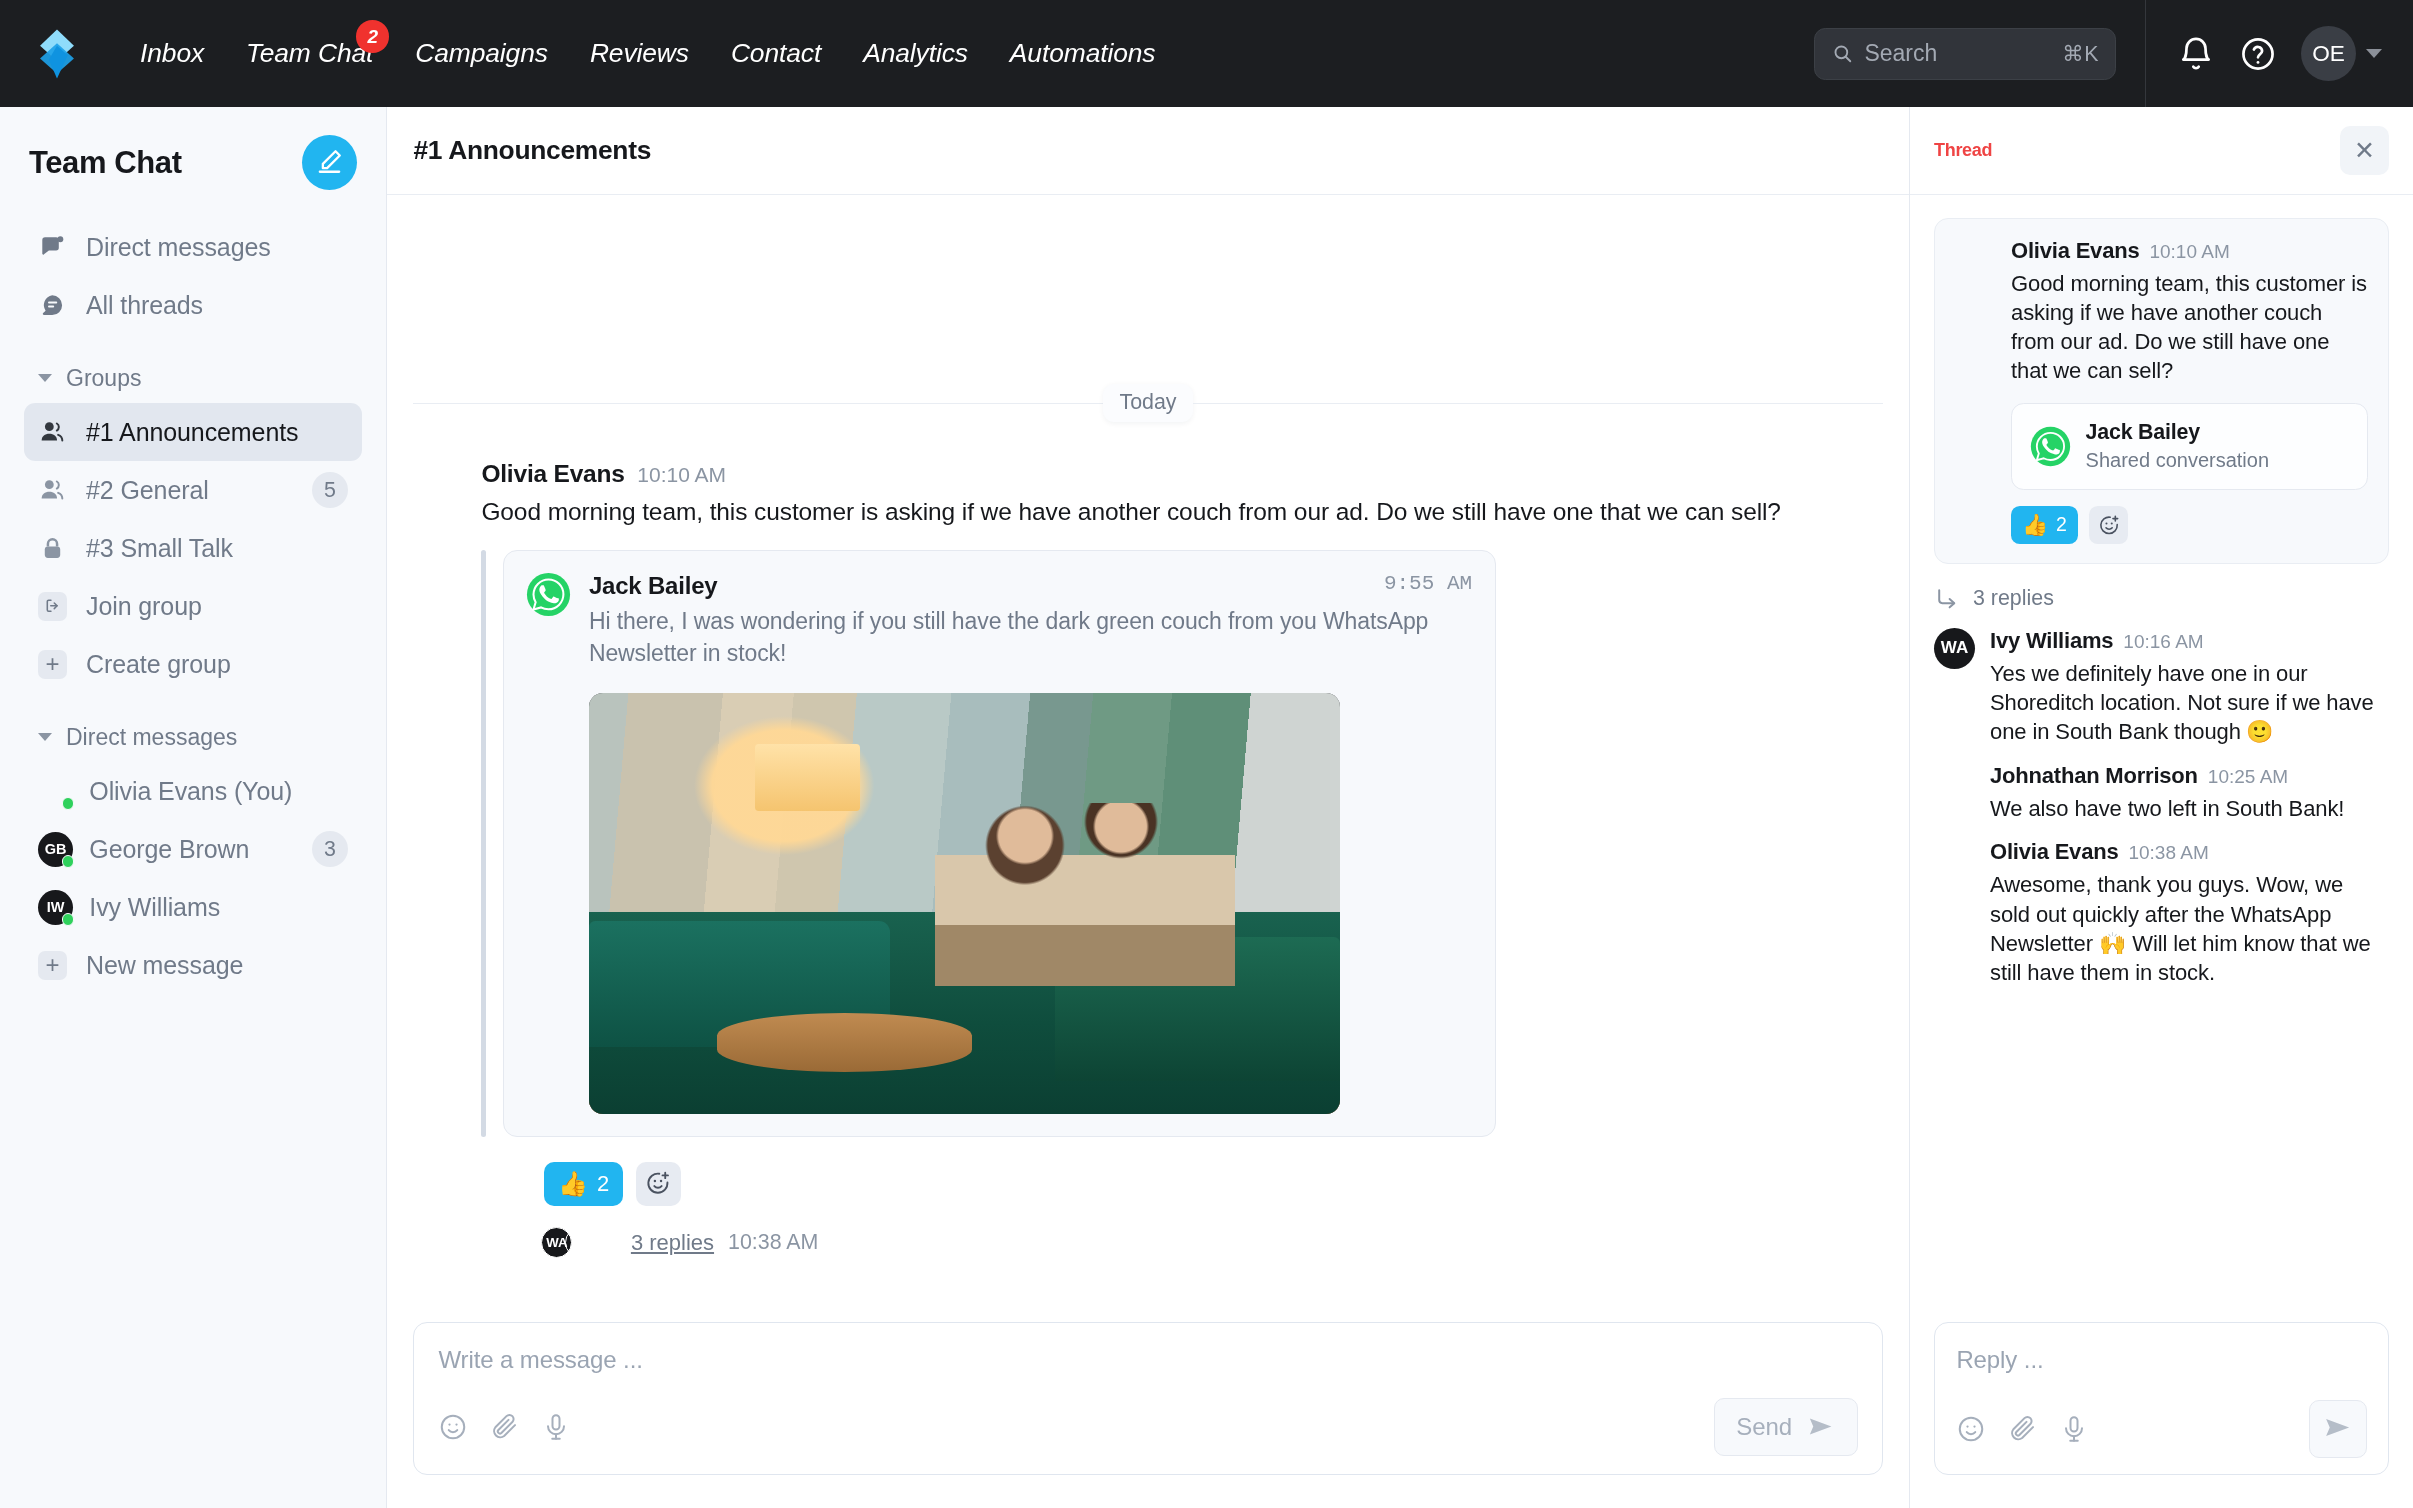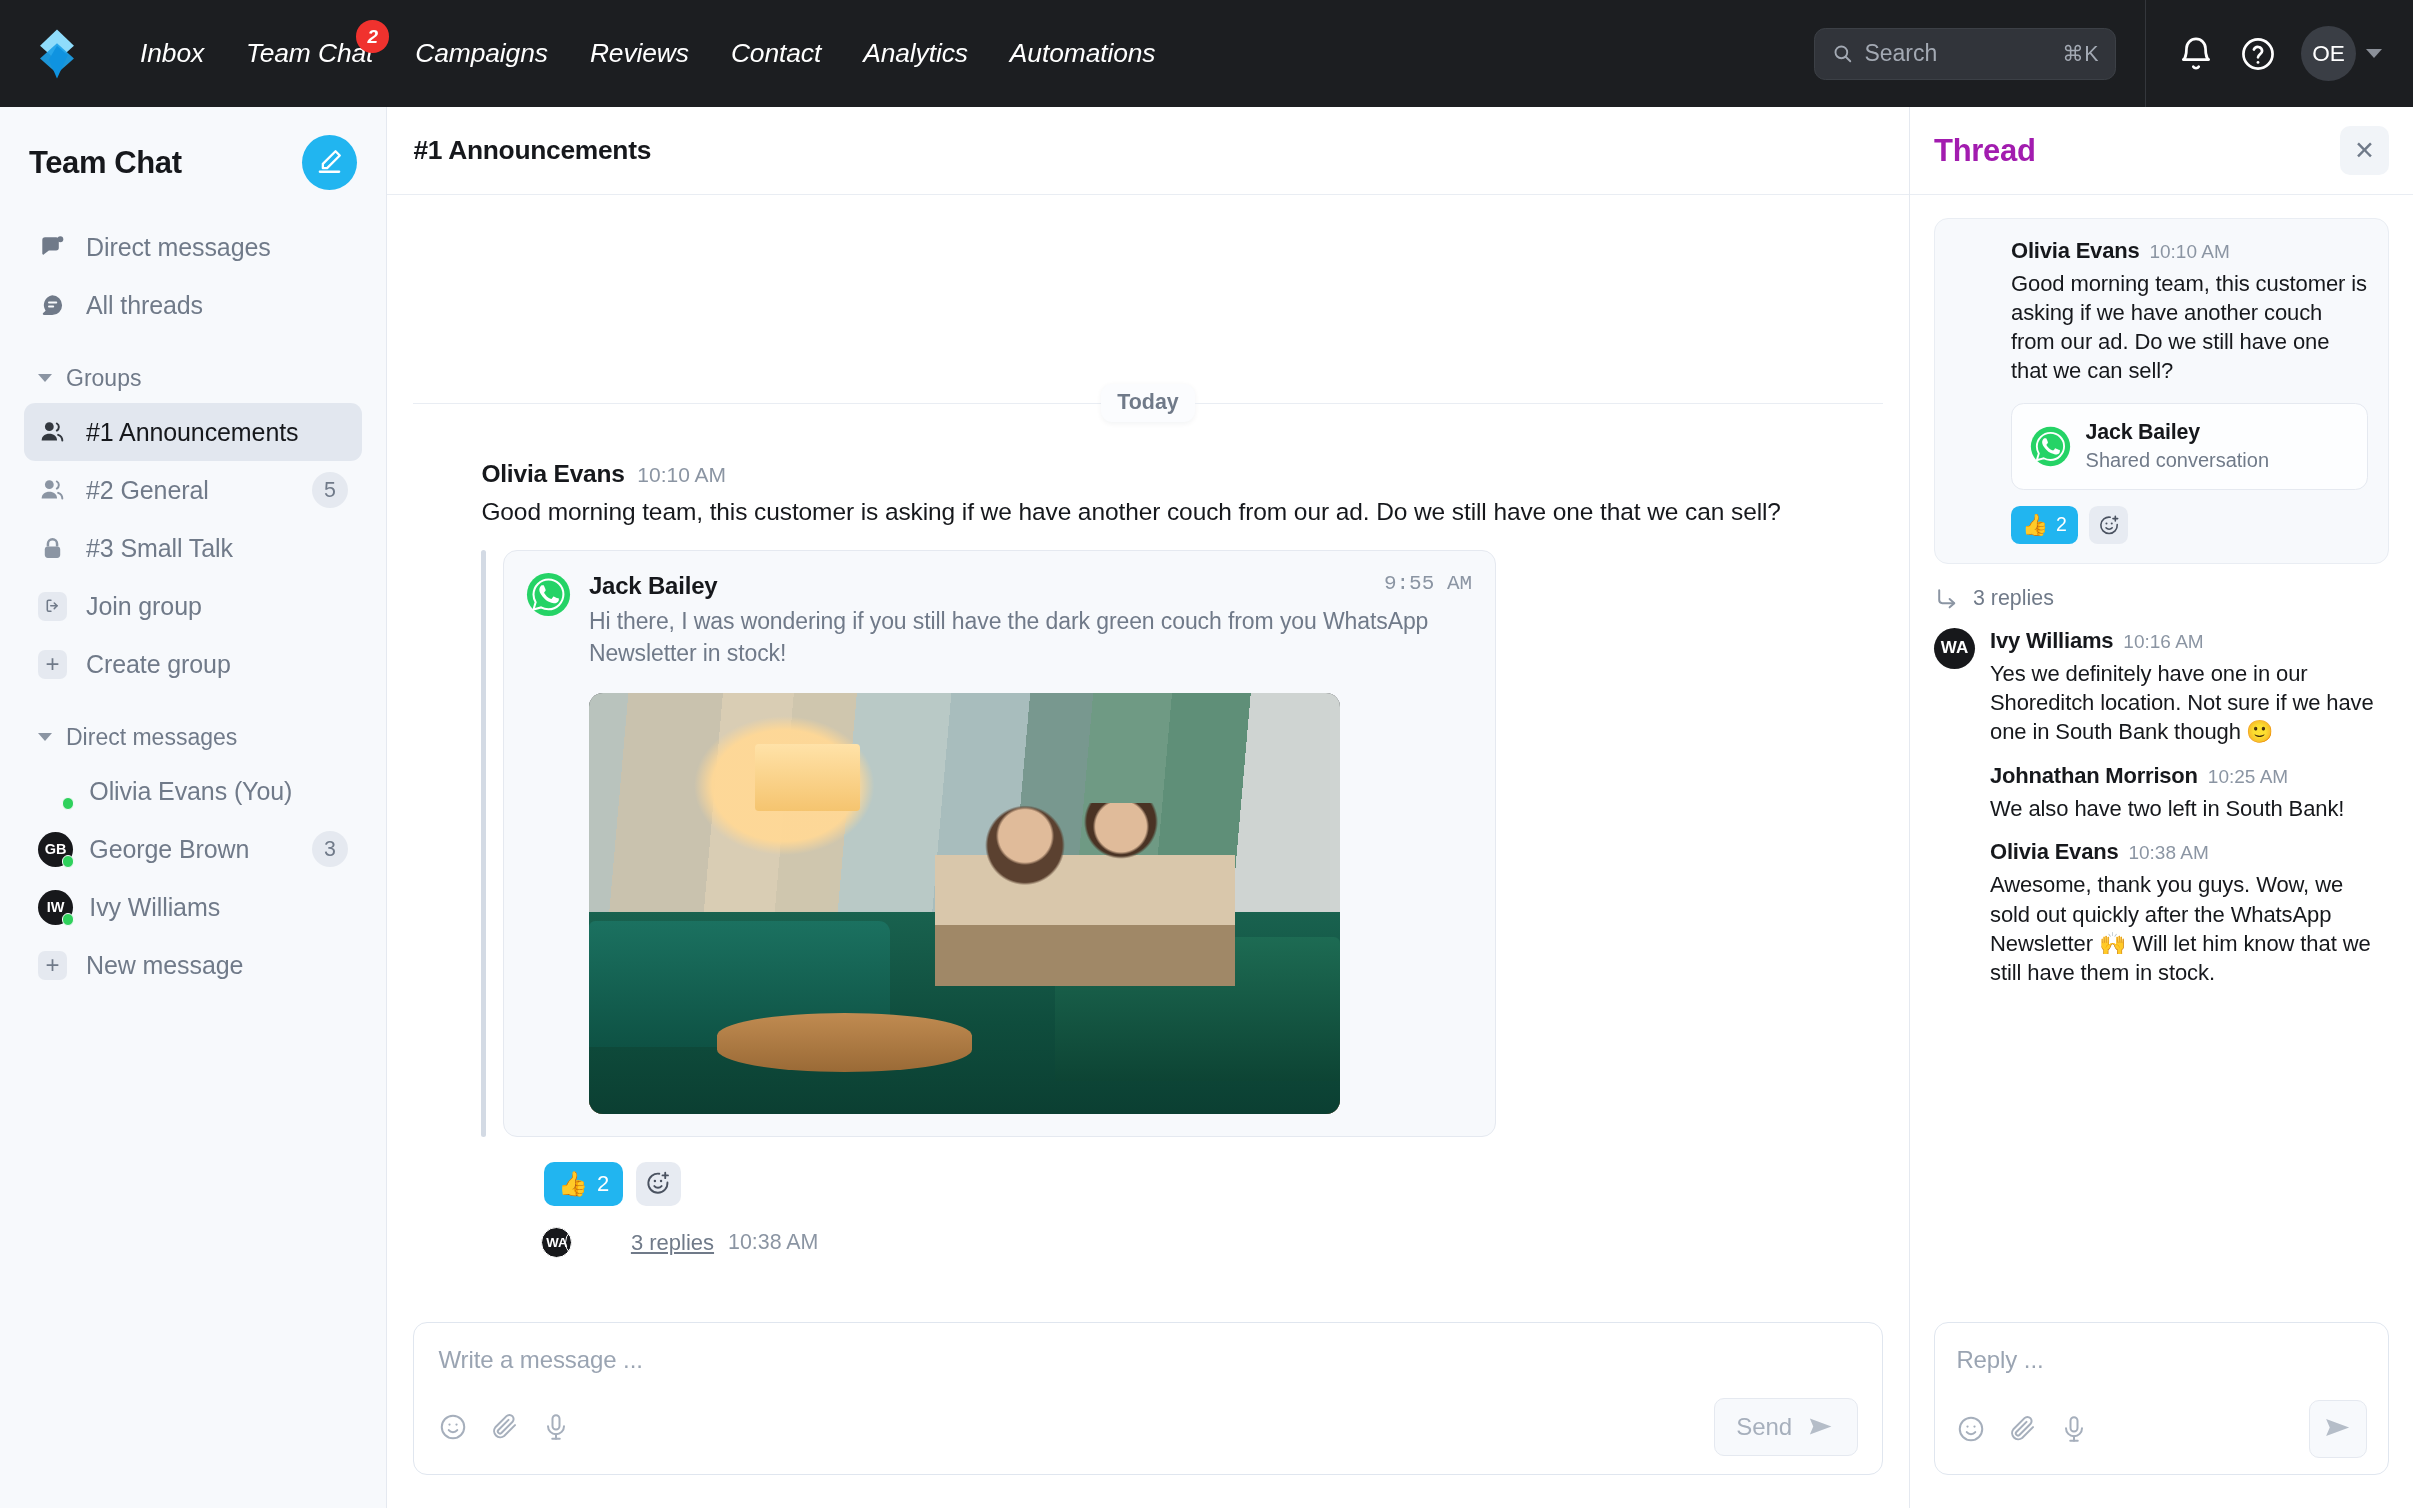--- a/index.html
+++ b/index.html
@@ -93,21 +93,21 @@
     display: flex; align-items: center; justify-content: center; color: #707a89; font-size: 24px; line-height: 1; }
 
   
   .center { flex: 1; display: flex; flex-direction: column; border-right: 0.6px solid #e5e9f0; min-width: 0; }
   .center-head {
     height: 88px; border-bottom: 0.6px solid #e9edf3; display: flex; align-items: center;
     padding: 0 0 0 26.4px; flex: none;
   }
   .center-title { font-size: 26.4px; font-weight: 700; color: #16181c; letter-spacing: -0.3px; }
   .msg-area { flex: 1; padding: 0 26.4px; overflow: hidden; position: relative; }
-  .day-sep { display: flex; align-items: center; margin-top: 189px; margin-bottom: 38px; font-weight: bold; }
+  .day-sep { display: flex; align-items: center; margin-top: 189px; margin-bottom: 38px; }
   .day-line { flex: 1; height: 0.6px; background: #e9edf3; }
   .day-chip {
     background: #fbfcfe; border-radius: 11.3px; padding: 6.3px 16.3px; font-size: 21.4px; color: #707a89;
     box-shadow: 0 1.3px 5px rgba(20,30,50,.05);
   }
   .msg { display: flex; }
   .msg-avatar { width: 48px; height: 48px; border-radius: 50%; flex: none; margin-right: 20px; overflow: hidden; }
   .msg-body { flex: 1; min-width: 0; }
   .msg-head { display: flex; align-items: baseline; gap: 12.6px; margin-bottom: 7.5px; }
   .msg-name { font-size: 24.5px; font-weight: 700; color: #16181c; letter-spacing: -0.2px; }
@@ -165,21 +165,21 @@
     height: 58px; padding: 0 21.4px; cursor: pointer;
   }
   .send-label { font-size: 24px; color: #a6afbc; }
 
   
   .thread { width: 503px; flex: none; display: flex; flex-direction: column; background: #fff; }
   .thread-head {
     height: 88px; border-bottom: 0.6px solid #e9edf3; display: flex; align-items: center;
     padding: 0 24px 0 24px; flex: none;
   }
-  .thread-title { font-size: 31px; font-weight: 700; color: #a21caf; letter-spacing: -0.3px; }
+  .thread-title { font-size: 18px; font-weight: 700; color: #ef4444; letter-spacing: -0.3px; }
   .thread-close {
     margin-left: auto; width: 49px; height: 49px; border-radius: 10px; background: #f1f4f8;
     display: flex; align-items: center; justify-content: center; cursor: pointer;
     color: #707a89; font-size: 25px; line-height: 1;
   }
   .thread-body { flex: 1; padding: 22.6px 24px 0 24px; overflow: hidden; }
   .root-card {
     background: #f7f9fc; border: 0.6px solid #e9edf3; border-radius: 14px; padding: 19px 20px;
   }
   .tm { display: flex; }

